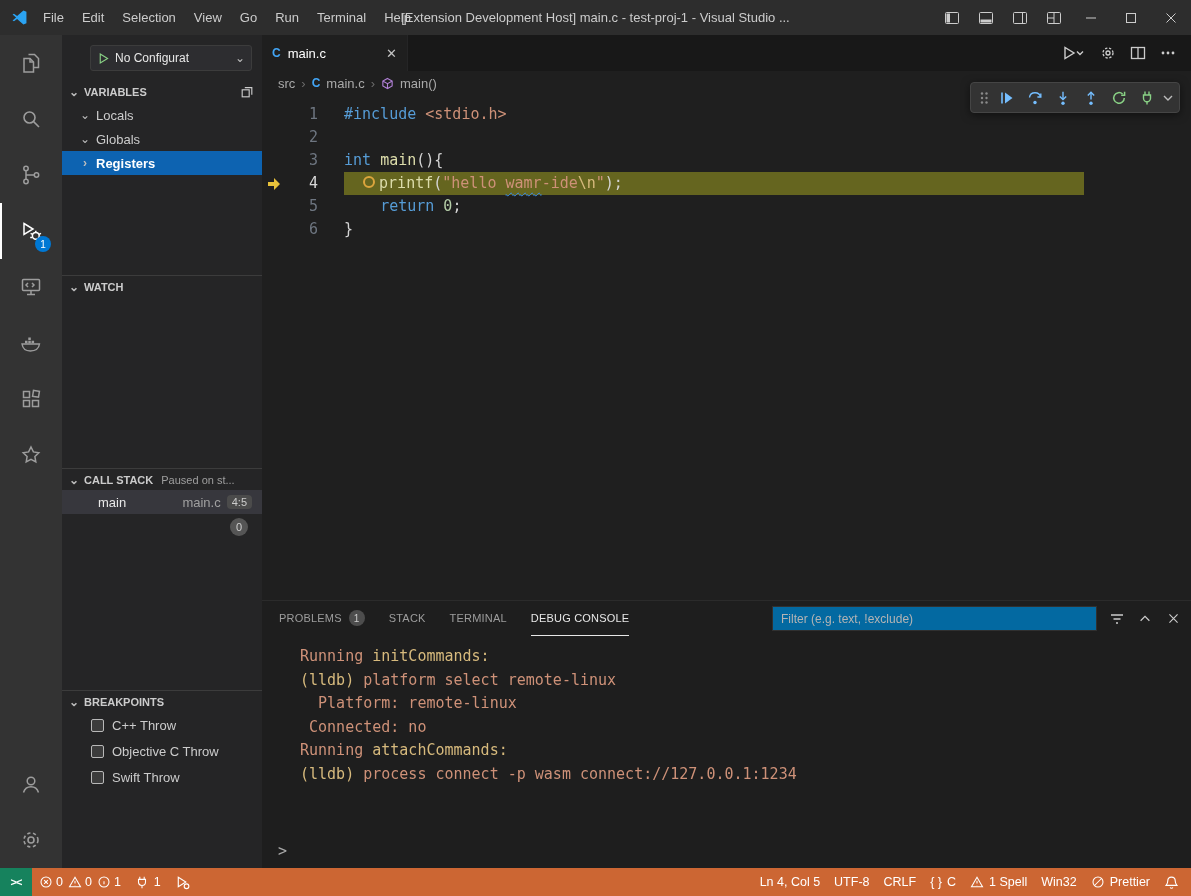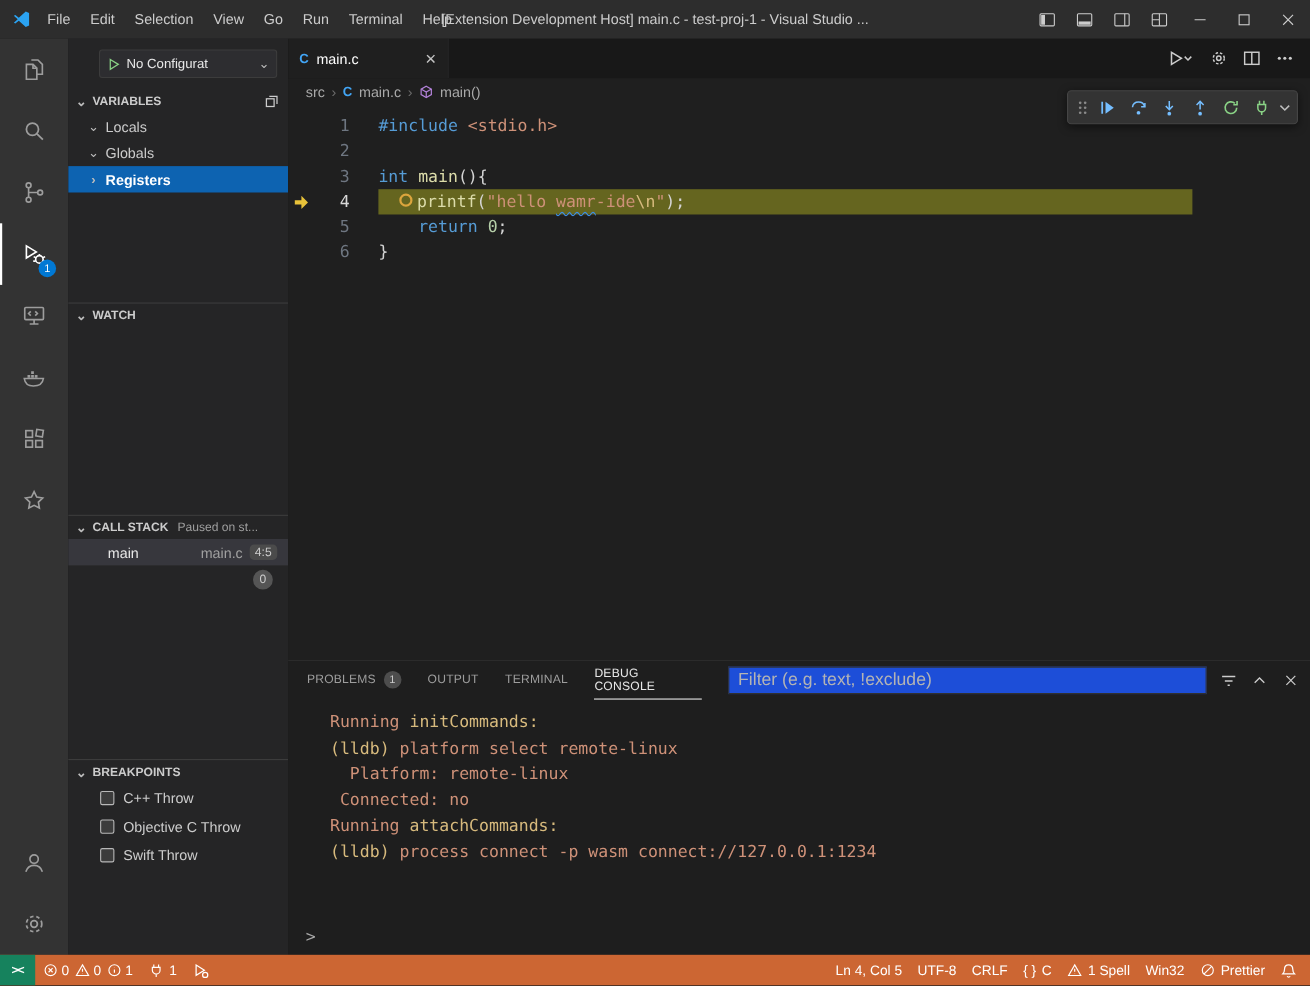--- a/index.html
+++ b/index.html
@@ -74,21 +74,21 @@
 .dbg-btn{width:28px;height:28px;display:flex;align-items:center;justify-content:center}
 .dbg-grip{width:18px;color:#8a8a8a}
 .blue{color:#75beff}.green{color:#89d185}
 .dbg-chev{width:14px;color:#bdbdbd}
 
 .panel{height:268px;background:#1e1e1e;border-top:1px solid #2b2b2b;display:flex;flex-direction:column}
 .panel-header{height:35px;display:flex;align-items:center;padding:0 6px 0 17px;flex:none}
 .ptab{margin-right:24px;font-size:11px;color:#9d9d9d;height:35px;display:flex;align-items:center;gap:7px;border-bottom:1px solid transparent;letter-spacing:.2px}
 .ptab.active{color:#e7e7e7;border-bottom-color:#e7e7e7}
 .badge-gray{background:#4d4d4d;color:#cccccc;border-radius:50%;min-width:16px;height:16px;font-size:10px;display:flex;align-items:center;justify-content:center}
-.filter{margin-left:auto;width:436px;height:25px;background:#1d4ed8;border:1px solid #303030;color:#e0e0e0;font-size:16px;padding:0 8px;outline:none}
+.filter{margin-left:auto;width:325px;height:25px;background:#0369a1;border:1px solid #303030;color:#e0e0e0;font-size:12px;padding:0 8px;outline:none}
 .filter::placeholder{color:#b4b4b4}
 .panel-icons{display:flex;align-items:center;gap:4px;margin-left:8px;color:#cccccc}
 .pi-btn{width:24px;height:24px;display:flex;align-items:center;justify-content:center}
 .panel-body{flex:1;position:relative;overflow:hidden}
 .console{padding:9px 0 0 38px;font-family:"DejaVu Sans Mono",monospace;font-size:15px;line-height:23.5px;white-space:pre}
 .orange{color:#ce9178}.gold{color:#d7ba7d}
 .panel-prompt{position:absolute;left:16px;bottom:8px;color:#a9a9a9;font-family:"DejaVu Sans Mono",monospace;font-size:15px}
 
 .statusbar{position:absolute;left:0;right:0;bottom:0;height:28px;background:#cc6633;display:flex;align-items:center;color:#ffffff;font-size:12.5px;z-index:30}
 .remote{width:32px;height:100%;background:#16825d;display:flex;align-items:center;justify-content:center;font-weight:bold;font-size:11px;letter-spacing:-1px}
@@ -460,21 +460,21 @@
     </div>
 
     <div class="panel">
       <div class="panel-header">
         <div style="display:flex;height:35px">
             <div class="ptab">
               <span>PROBLEMS</span>
               <span class="badge-gray">1</span>
             </div>
             <div class="ptab">
-              <span>OUTPUT</span>
+              <span>STACK</span>
             </div>
             <div class="ptab">
               <span>TERMINAL</span>
             </div>
             <div class="ptab active">
               <span>DEBUG CONSOLE</span>
             </div>
           </div>
         <input class="filter" type="text" placeholder="Filter (e.g. text, !exclude)" style="">
         <div class="panel-icons">

